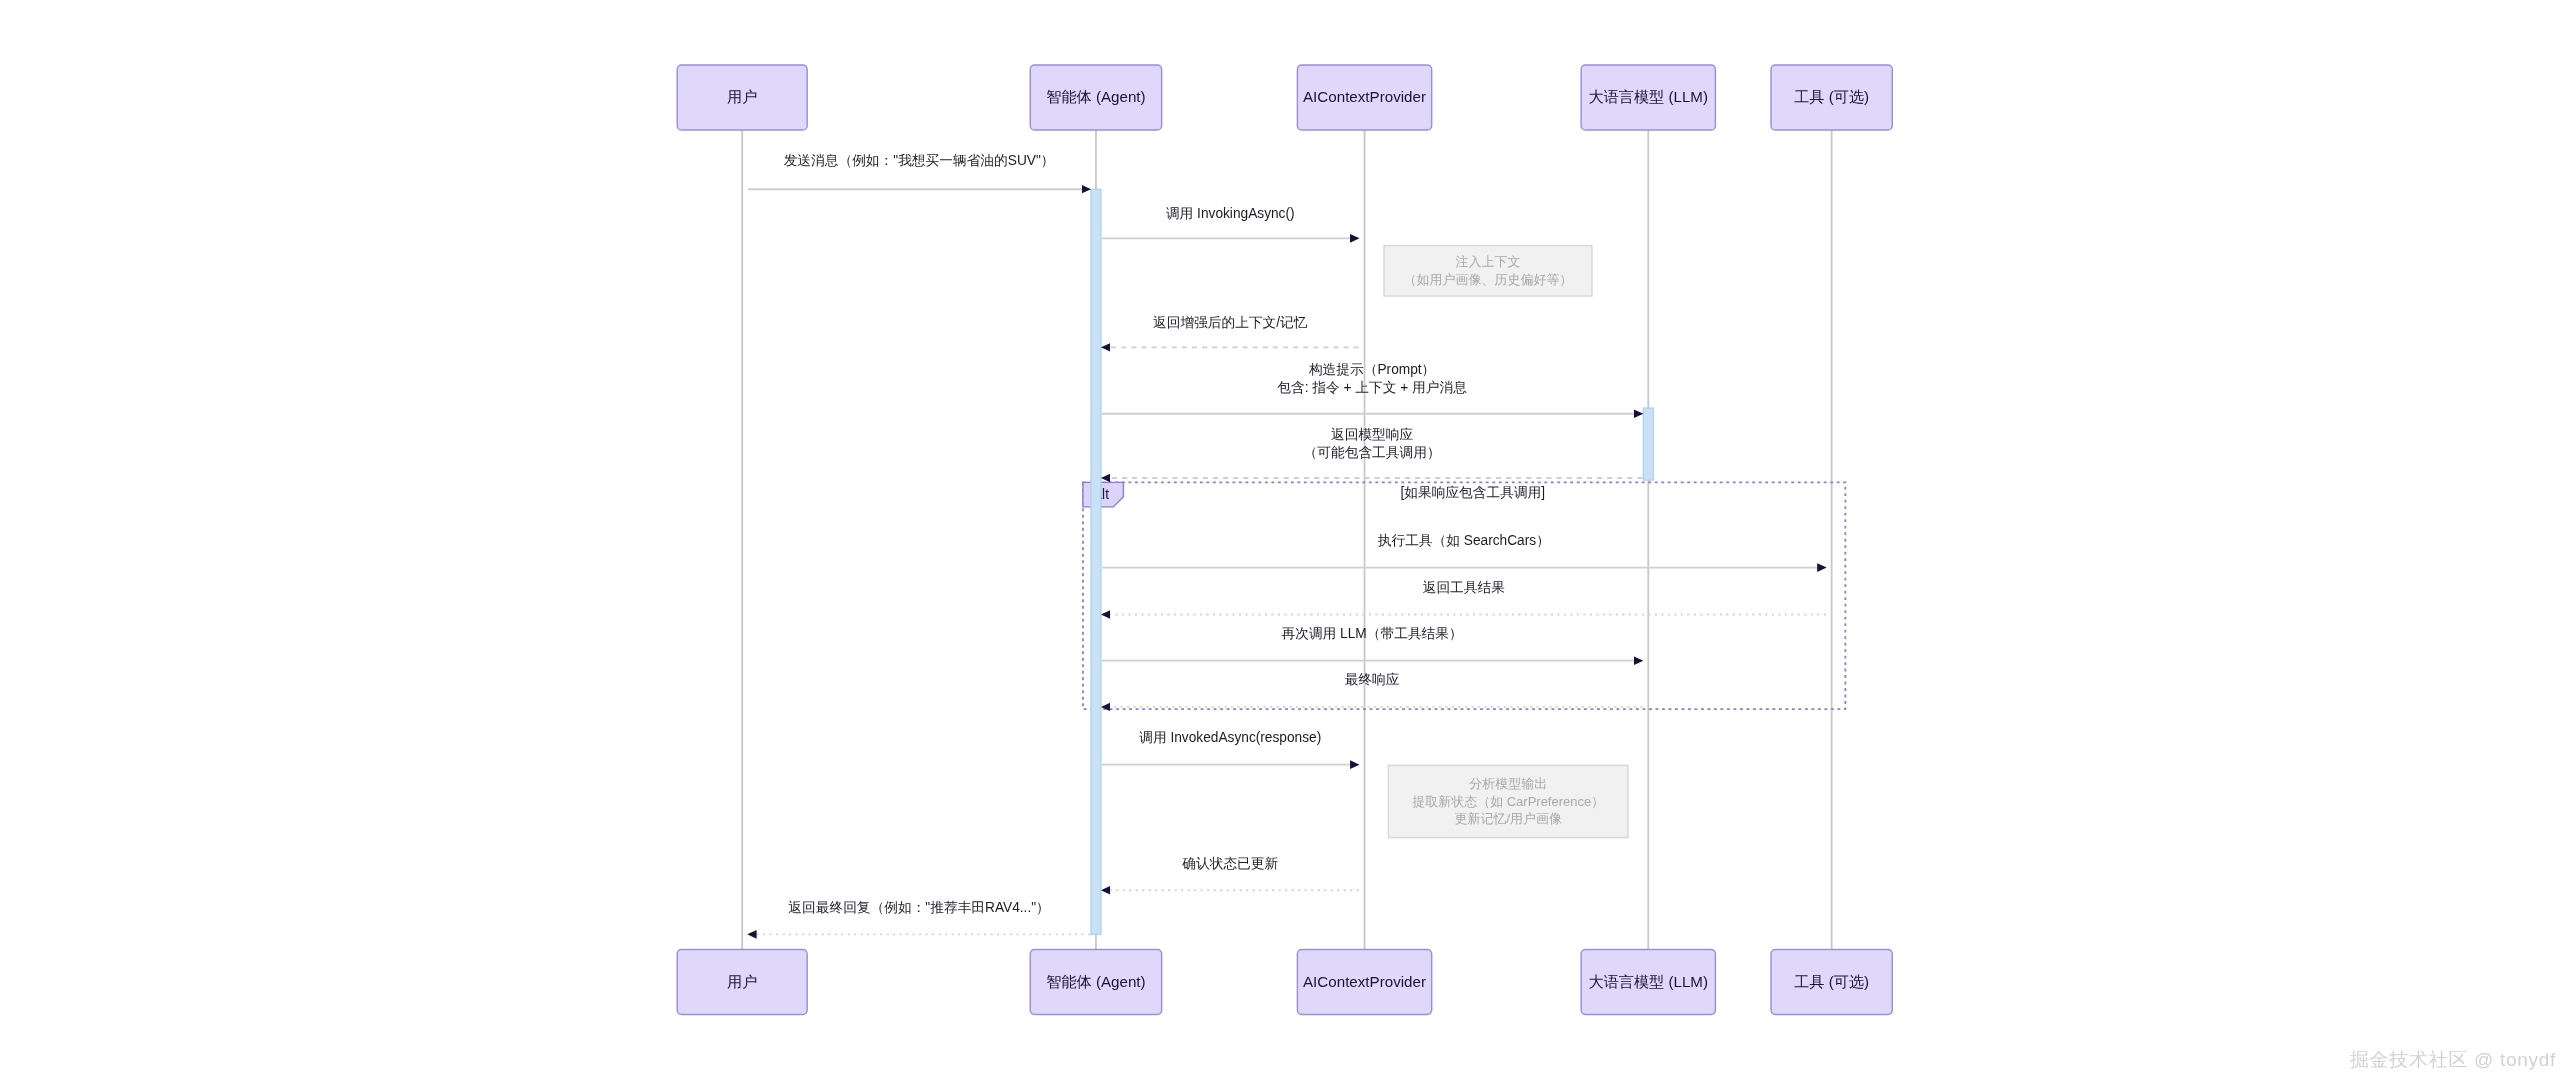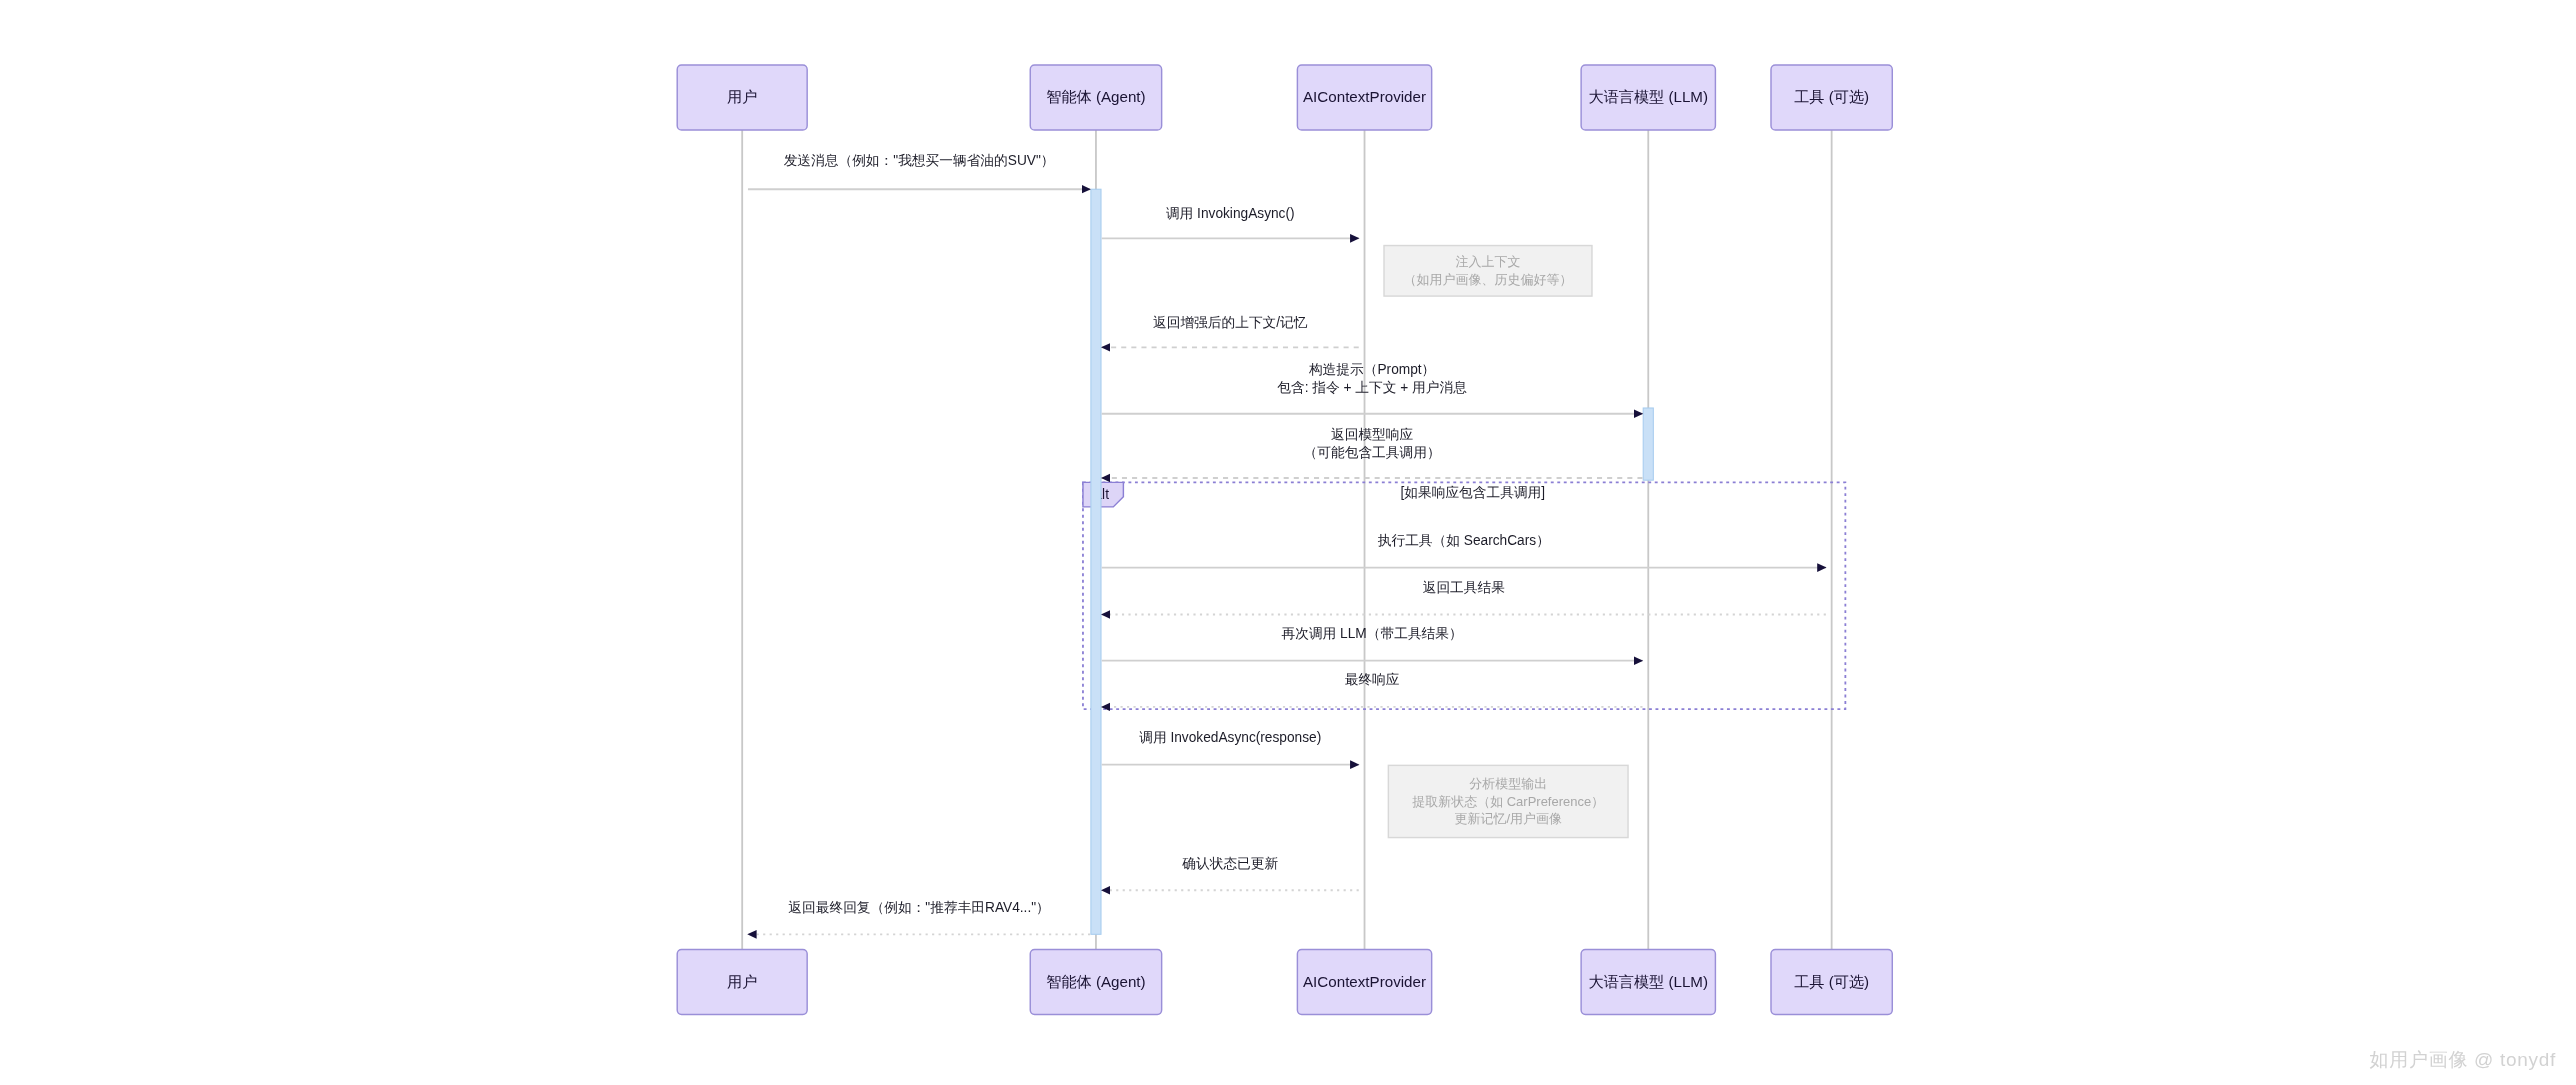--- a/index.html
+++ b/index.html
@@ -206,15 +206,15 @@
         <text x="1518" y="1361" class="participant-label">智能体 (Agent)</text>
         <rect x="1797" y="1315" width="186" height="90" rx="6" ry="6" class="participant-box"></rect>
         <text x="1890" y="1361" class="participant-label">AIContextProvider</text>
         <rect x="2190" y="1315" width="186" height="90" rx="6" ry="6" class="participant-box"></rect>
         <text x="2283" y="1361" class="participant-label">大语言模型 (LLM)</text>
         <rect x="2453" y="1315" width="168" height="90" rx="6" ry="6" class="participant-box"></rect>
         <text x="2537" y="1361" class="participant-label">工具 (可选)</text>
       </g>
   </svg>
 
-  <div class="watermark-text">如用户画像 @ tonydf</div>
+  <div class="watermark-text">掘金技术社区 @ tonydf</div>
 </div>
 
 
 </body></html>

